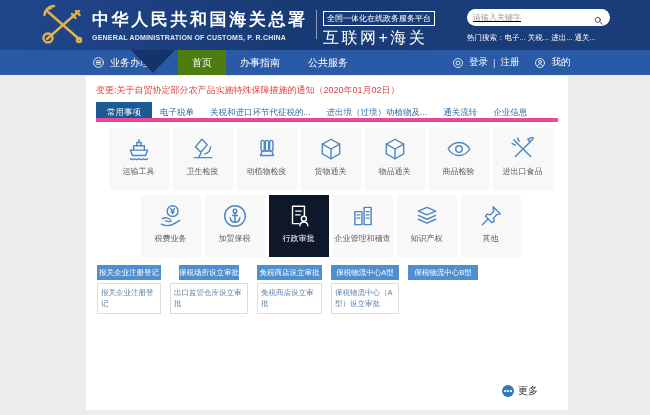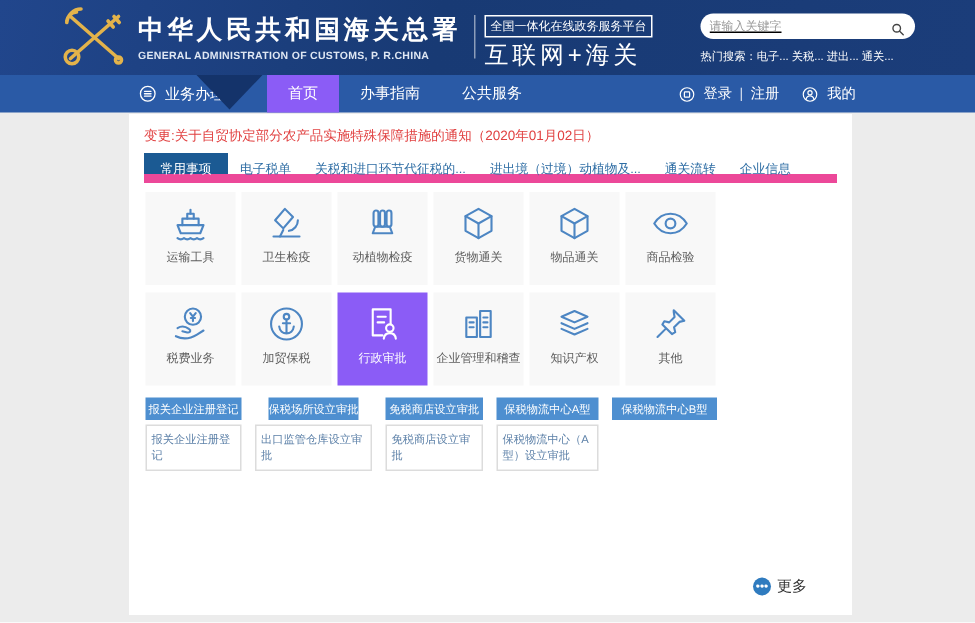--- a/index.html
+++ b/index.html
@@ -30,45 +30,45 @@
   
   .nav { position:absolute; left:0; top:50px; width:650px; height:25px; background:#2a5aa6; }
   .biz { position:absolute; left:92px; top:0; height:25px; display:flex; align-items:center; gap:5px;
          color:#ffffff; font-size:10px; cursor:pointer; }
   .biz .icon { width:13px; height:13px; display:inline-block; }
   .biz .icon svg { width:100%; height:100%; }
   .wedge { position:absolute; left:131px; top:0; width:0; height:0;
            border-left:22px solid transparent; border-right:22px solid transparent; border-top:23px solid #14336a; }
   .ntabs { position:absolute; left:178px; top:0; height:25px; display:flex; }
   .ntab { padding:0 14px; line-height:25px; color:#ffffff; font-size:10px; cursor:pointer; white-space:nowrap; }
-  .ntab.active { background:#8b5cf6; }
+  .ntab.active { background:#4d7c0f; }
   .navright { position:absolute; left:452px; top:0; height:25px; display:flex; align-items:center; gap:5px;
               color:#ffffff; font-size:9.5px; }
   .navright .icon { width:12px; height:12px; display:inline-block; }
   .navright .icon svg { width:100%; height:100%; }
   .nrlink { cursor:pointer; white-space:nowrap; }
   .nrsep { opacity:0.8; }
   .gap10 { margin-left:10px; }
 
   
   .panel { position:absolute; left:86px; top:76px; width:482px; height:334px; background:#ffffff; }
   .notice { display:block; padding:8px 0 0 10px; color:#e14141; font-size:9px; text-decoration:none; white-space:nowrap; cursor:pointer; }
 
-  .cattabs { display:flex; align-items:stretch; height:20px; margin:5px 10px 0 10px; border-bottom:6px solid #ec4899; }
+  .cattabs { display:flex; align-items:stretch; height:20px; margin:5px 10px 0 10px; border-bottom:4px solid #ec4899; }
   .cattab { font-size:8.5px; color:#2e6da4; line-height:20px; padding:0 8px; white-space:nowrap; cursor:pointer; }
   .cattab.active { background:#1b5a93; color:#ffffff; padding:0 11px; }
 
   .grid { margin:6px 0 0 11px; }
-  .grow { display:flex; margin-bottom:5px; }
+  .grow { display:flex; margin-bottom:5px;justify-content:center; }
   .cell { width:60px; height:62px; background:#f8f8f8; margin-right:4px; display:flex; flex-direction:column;
           align-items:center; cursor:pointer; color:#4d86c3; }
   .cell .icon { width:26px; height:26px; margin-top:8px; }
   .cell .icon svg { width:100%; height:100%; }
   .clabel { font-size:8px; color:#5c5c5c; margin-top:4px; text-align:center; white-space:nowrap; }
-  .cell.sel { background:#8b5cf6; color:#ffffff; }
+  .cell.sel { background:#0f172a; color:#ffffff; }
   .cell.sel .clabel { color:#ffffff; }
 
   .approvals { display:flex; gap:9px; margin:8px 0 0 11px; align-items:flex-start; }
   .apcol { display:flex; flex-direction:column; gap:3px; flex:0 0 auto; }
   .aph { background:#4e8fd0; color:#ffffff; font-size:7.5px; text-align:center; line-height:15px; height:15px;
          white-space:nowrap; overflow:hidden; cursor:pointer; }
   .apitem { background:#ffffff; border:1px solid #dcdcdc; color:#5c80a8; font-size:7.5px; padding:3px 3px;
             line-height:1.5; cursor:pointer; }
 
   .more { position:absolute; right:30px; bottom:12px; display:flex; align-items:center; gap:4px; cursor:pointer; }
@@ -210,20 +210,29 @@
               </svg></span>
             <div class="clabel">物品通关</div>
           </div>
           <div class="cell">
             <span class="icon"><svg viewBox="0 0 24 24" fill="none" stroke="currentColor" stroke-width="1.3" stroke-linecap="round" stroke-linejoin="round">
                 <path d="M2 12c2.5-4 6-6 10-6s7.5 2 10 6c-2.5 4-6 6-10 6s-7.5-2-10-6z"></path>
                 <circle cx="12" cy="12" r="3"></circle>
               </svg></span>
             <div class="clabel">商品检验</div>
           </div>
+          <div class="cell">
+            <span class="icon"><svg viewBox="0 0 24 24" fill="none" stroke="currentColor" stroke-width="1.3" stroke-linecap="round" stroke-linejoin="round">
+                <line x1="5.5" y1="5.5" x2="19" y2="19"></line>
+                <path d="M3.5 3.5L6 6M7 2l1.5 3M2 7l3 1.5"></path>
+                <line x1="18.5" y1="5.5" x2="5" y2="19"></line>
+                <path d="M18.5 5.5L21 3c.8-.8.5-2-1-1.5L16.5 3z"></path>
+              </svg></span>
+            <div class="clabel">进出口食品</div>
+          </div>
         </div>
         <div class="grow">
           <div class="cell">
             <span class="icon"><svg viewBox="0 0 24 24" fill="none" stroke="currentColor" stroke-width="1.3" stroke-linecap="round" stroke-linejoin="round">
                 <circle cx="13.5" cy="7.5" r="5"></circle>
                 <path d="M11.8 5.3l1.7 2.2 1.7-2.2M13.5 7.5v2.7M12.2 8.3h2.6"></path>
                 <path d="M4 14.5c2.5-1.5 5-1 7 .5 1.5 1 1 2.5-1 2.2l-3-.7"></path>
                 <path d="M3 19.5c4 2 9 1.5 13-1l4-2.5"></path>
               </svg></span>
             <div class="clabel">税费业务</div>

